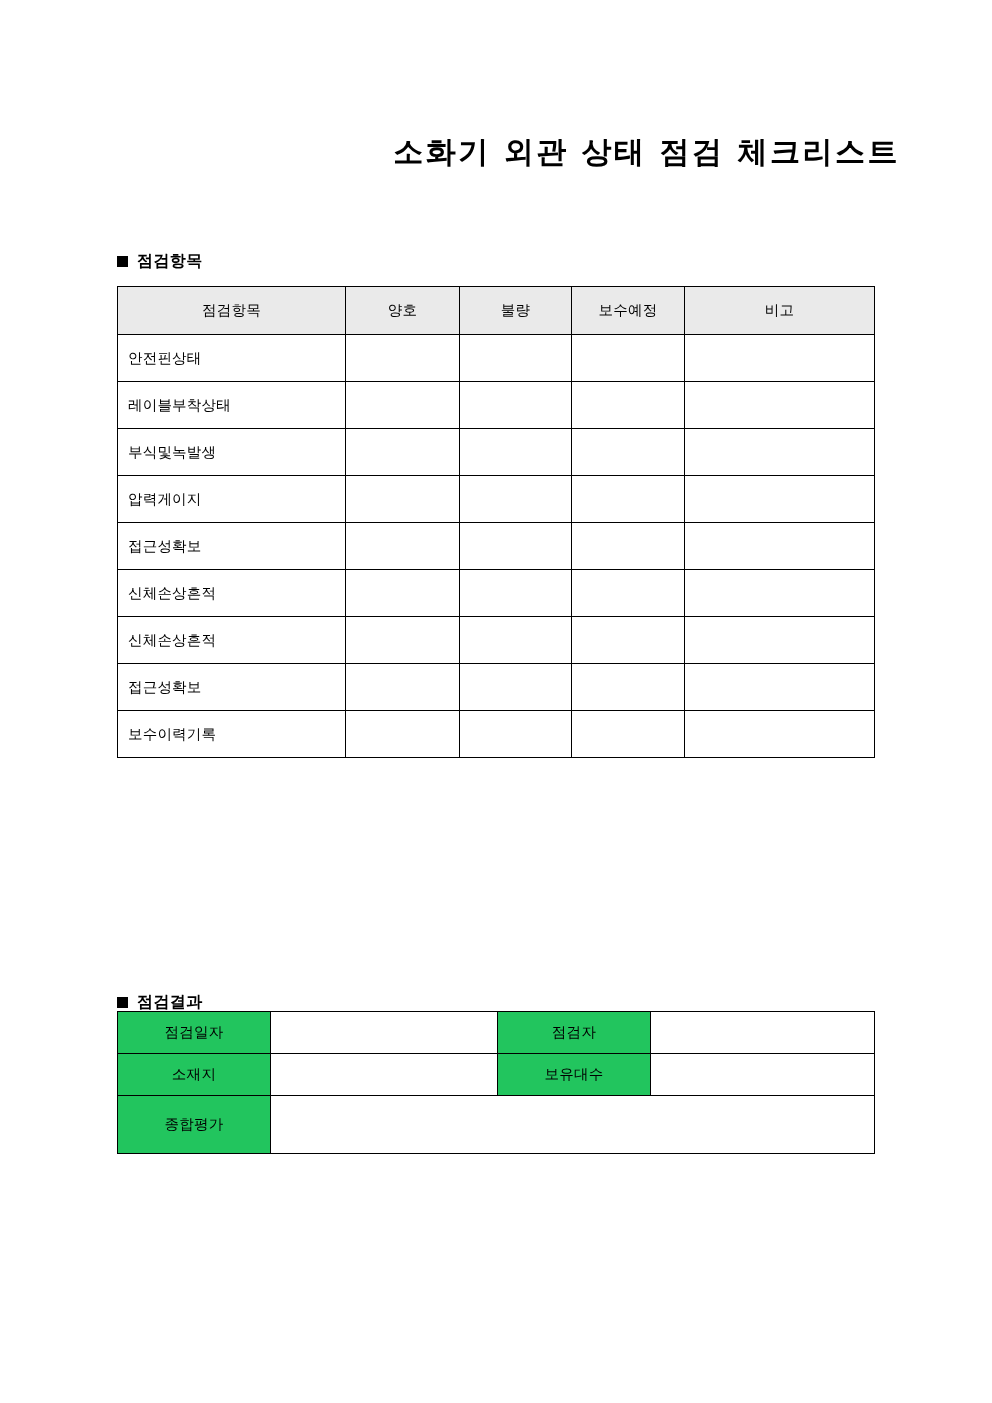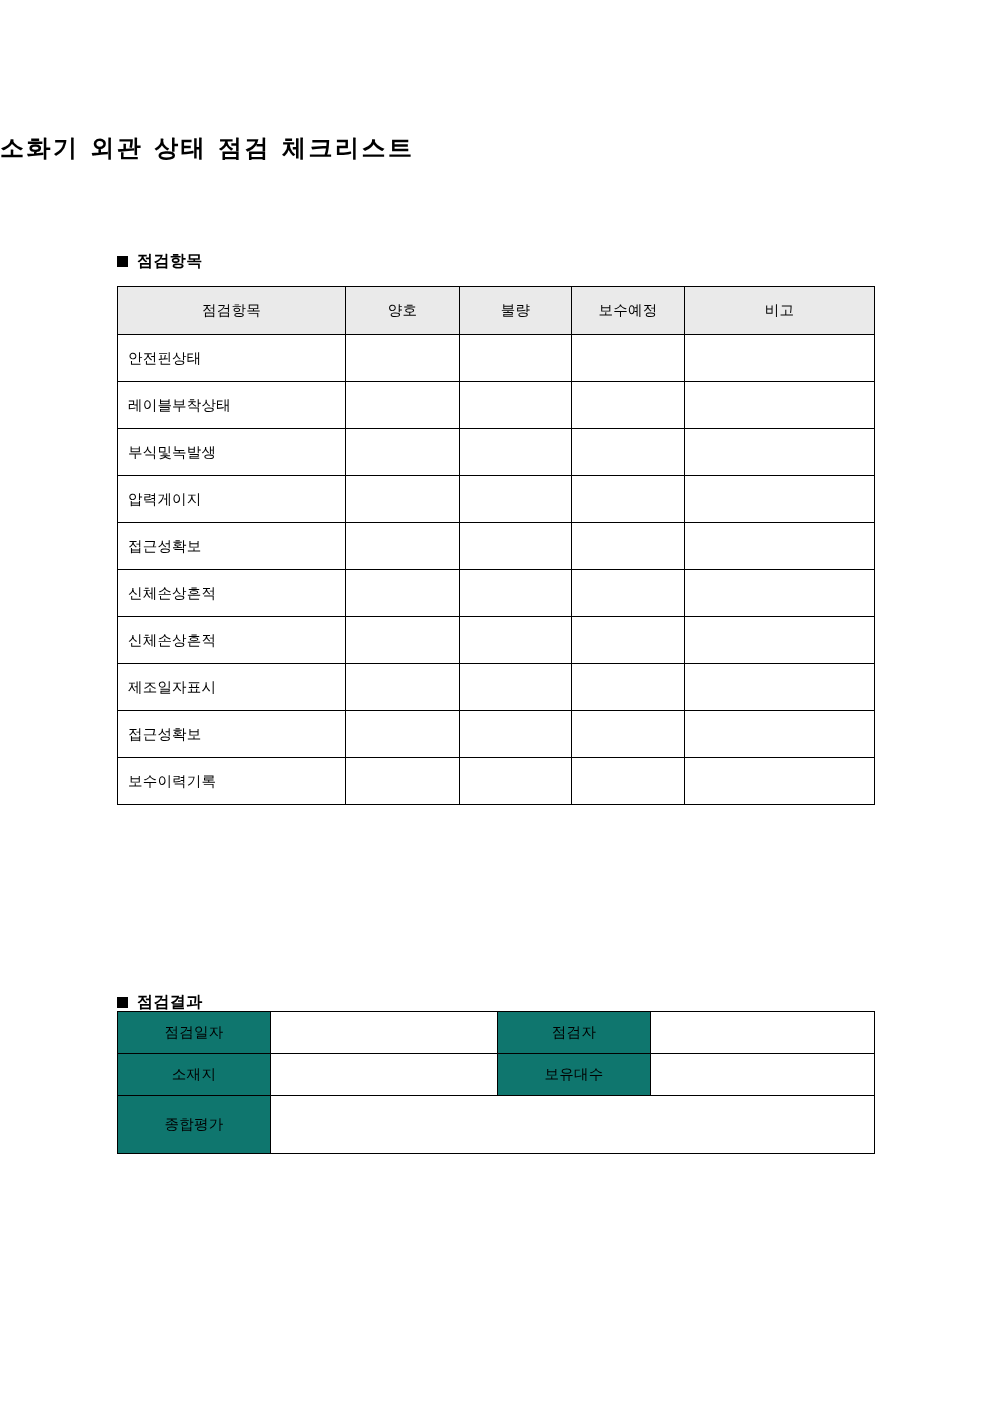--- a/index.html
+++ b/index.html
@@ -22,22 +22,22 @@
     height: 1403px;
     box-sizing: border-box;
   }
 
   
   .doc-title {
     position: absolute;
     top: 133px;
     left: 0;
     width: 900px;
-    text-align: left;
-    font-size: 24px;
+    text-align: right;
+    font-size: 30px;
     font-weight: 700;
     letter-spacing: 2.5px;
     line-height: 1.25;
     white-space: nowrap;
   }
 
   
   .section-heading {
     position: absolute;
     left: 117px;
@@ -102,21 +102,21 @@
     height: 47px;
   }
 
   
   #table-result {
     top: 1011px;
     left: 117px;
     width: 757px;
   }
   #table-result td.label-cell {
-    background: #0f766e;
+    background: #22c55e;
     text-align: center;
     height: 42px;
     letter-spacing: 0.3px;
   }
   #table-result td.value-cell {
     height: 42px;
   }
   #table-result tr.summary-row td.label-cell,
   #table-result tr.summary-row td.value-cell {
     height: 58px;
@@ -195,27 +195,20 @@
         <td class="blank-cell"></td>
       </tr>
       <tr>
         <td class="item-name">신체손상흔적</td>
         <td class="blank-cell"></td>
         <td class="blank-cell"></td>
         <td class="blank-cell"></td>
         <td class="blank-cell"></td>
       </tr>
       <tr>
-        <td class="item-name">제조일자표시</td>
-        <td class="blank-cell"></td>
-        <td class="blank-cell"></td>
-        <td class="blank-cell"></td>
-        <td class="blank-cell"></td>
-      </tr>
-      <tr>
         <td class="item-name">접근성확보</td>
         <td class="blank-cell"></td>
         <td class="blank-cell"></td>
         <td class="blank-cell"></td>
         <td class="blank-cell"></td>
       </tr>
       <tr>
         <td class="item-name">보수이력기록</td>
         <td class="blank-cell"></td>
         <td class="blank-cell"></td>

